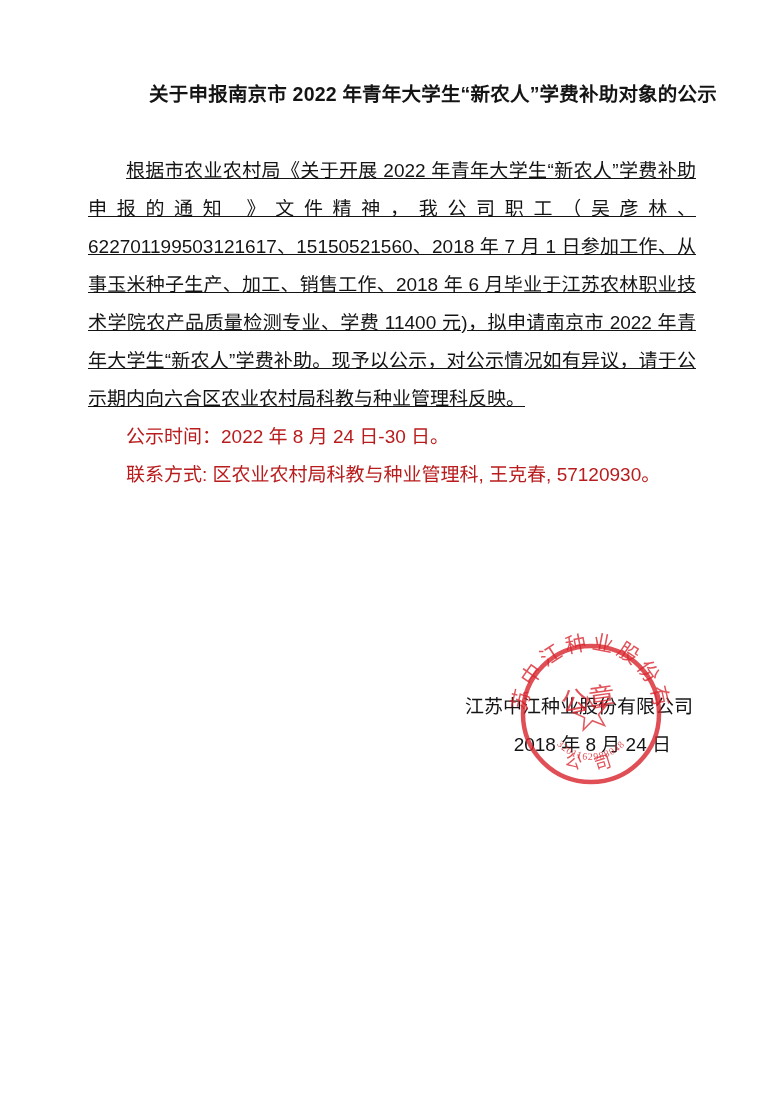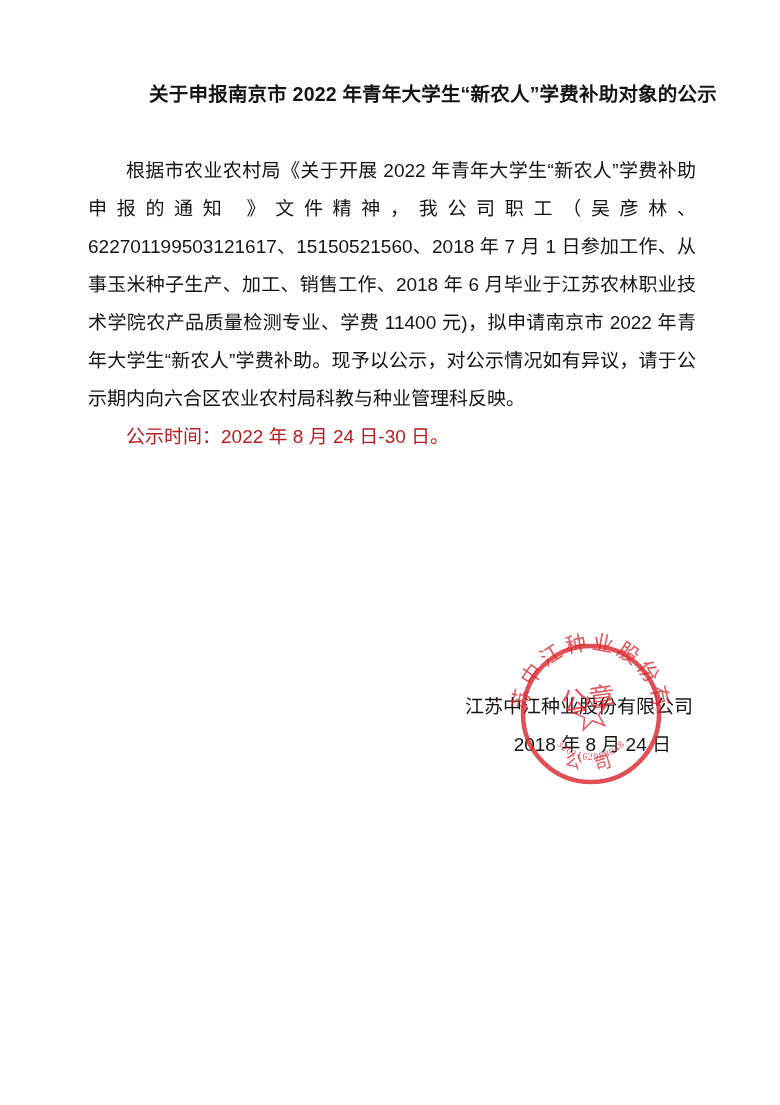--- a/index.html
+++ b/index.html
@@ -44,20 +44,21 @@
     line-height: 38px;
     color: #141414;
     text-align: justify;
     text-justify: inter-ideograph;
     text-indent: 2em;
     margin: 0;
     font-weight: 500;
   }
   .para.first {
     margin-bottom: 0;
+    text-decoration: underline;
   }
   .line-item {
     font-size: 19px;
     line-height: 38px;
     color: #b91c1c;
     margin: 0;
     text-indent: 2em;
     font-weight: 500;
     white-space: nowrap;
   }
@@ -99,20 +100,21 @@
 </head>
 <body>
 
 <div class="page">
 
   <div class="doc-title">关于申报南京市 2022 年青年大学生“新农人”学费补助对象的公示</div>
 
   <div class="body-block">
     <p class="para first">根据市农业农村局《关于开展 2022 年青年大学生“新农人”学费补助申报的通知 》文件精神，我公司职工（吴彦林、622701199503121617、15150521560、2018 年 7 月 1 日参加工作、从事玉米种子生产、加工、销售工作、2018 年 6 月毕业于江苏农林职业技术学院农产品质量检测专业、学费 11400 元)，拟申请南京市 2022 年青年大学生“新农人”学费补助。现予以公示，对公示情况如有异议，请于公示期内向六合区农业农村局科教与种业管理科反映。</p>
     <p class="line-item">公示时间：2022 年 8 月 24 日-30 日。</p>
+    <p class="line-item">联系方式: 区农业农村局科教与种业管理科, 王克春, 57120930。</p>
   </div>
 
   <div class="sign-block">
     <div class="sign-line">江苏中江种业股份有限公司</div>
     <div class="sign-line date">2018 年 8 月 24 日</div>
   </div>
 
   <div class="seal">
     <svg width="172" height="172" viewBox="0 0 172 172" xmlns="http://www.w3.org/2000/svg">
       <defs>

